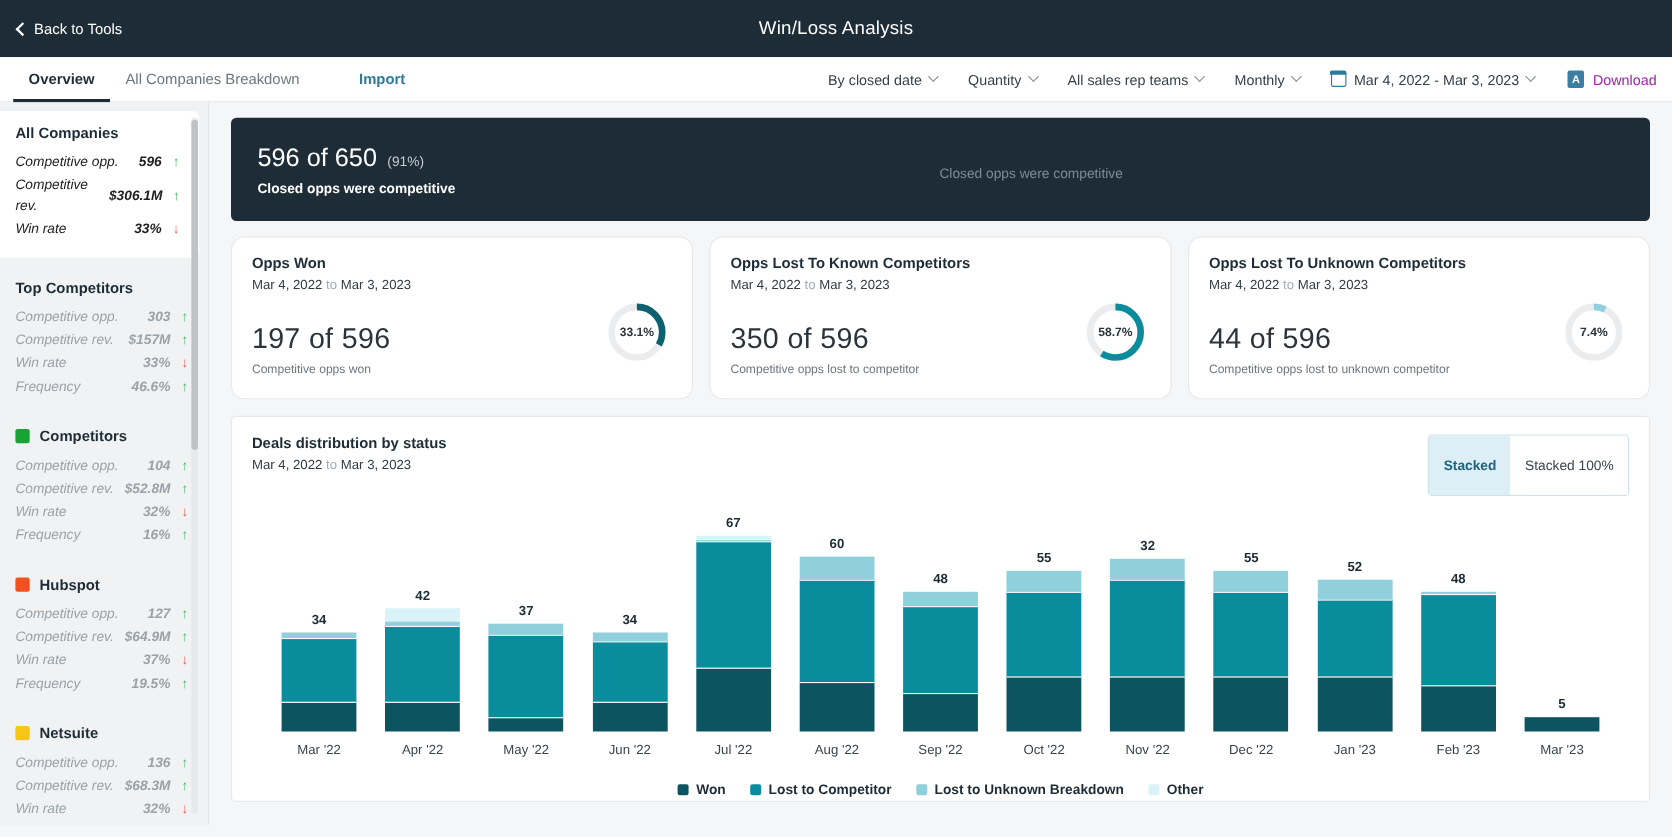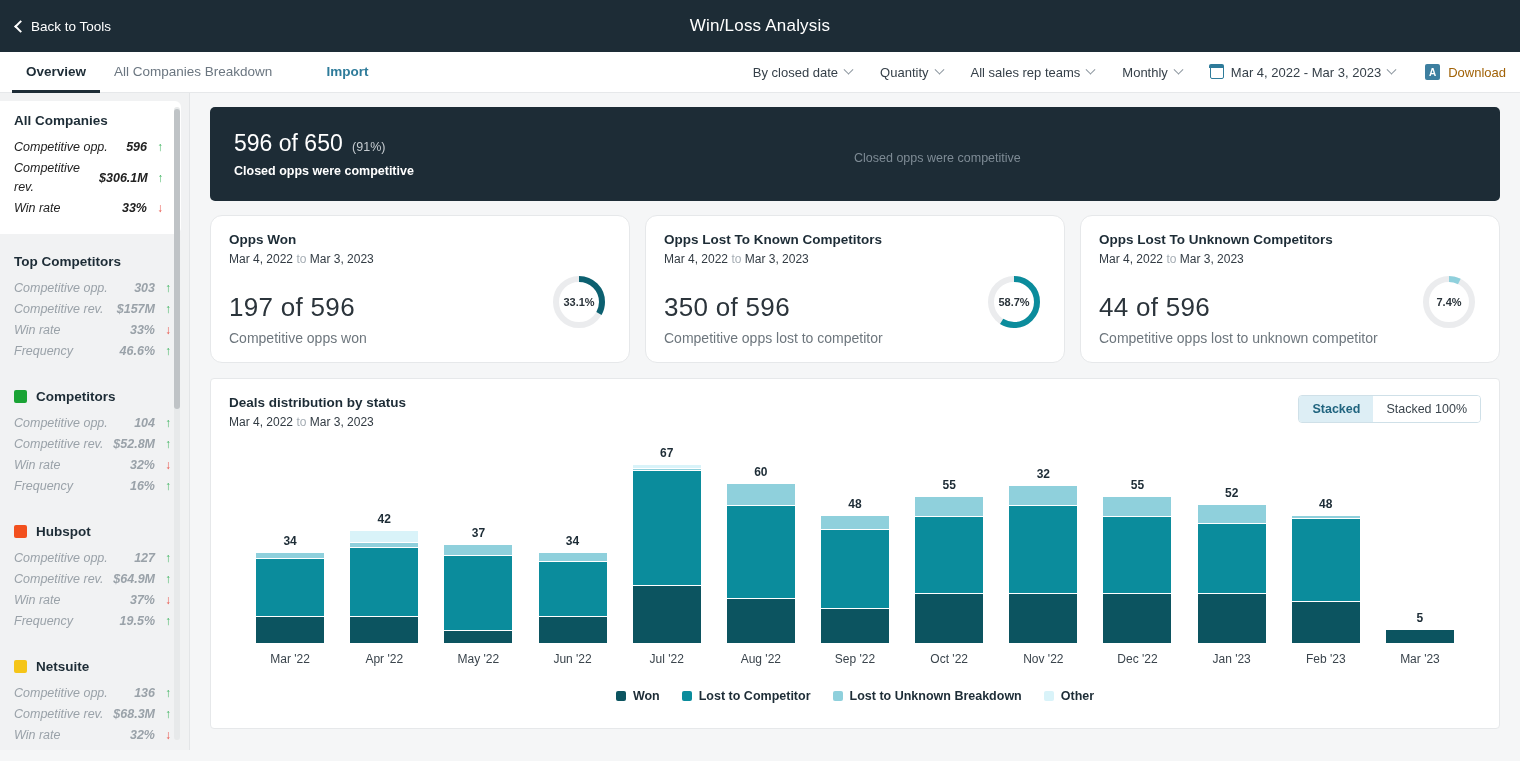--- a/index.html
+++ b/index.html
@@ -51,21 +51,21 @@
     white-space: nowrap;
   }
   .caret {
     width: 7px; height: 7px; border-right: 1.4px solid #8a949d;
     border-bottom: 1.4px solid #8a949d; transform: rotate(45deg) translate(-2px,-2px);
   }
   .cal-icon { width: 14px; height: 14px; border: 1.6px solid #2e7b9a; border-radius: 2px;
     position: relative; }
   .cal-icon::before { content:""; position:absolute; left:-1.6px; right:-1.6px; top:-1.6px;
     height: 4px; background: #2e7b9a; border-radius: 2px 2px 0 0;}
-  .download { display:flex; align-items:center; gap: 8px; color: #a16207;
+  .download { display:flex; align-items:center; gap: 8px; color: #a21caf;
     font-size: 13px; cursor: pointer; padding-left: 16px;}
   .pdf-icon { width: 15px; height: 16px; background: #3d7fa0; border-radius: 2px;
     position: relative; }
   .pdf-icon::after{ content:"A"; position:absolute; inset:0; color:#fff;
     font-size: 10px; font-weight:bold; display:flex; align-items:center; justify-content:center;}
 
   
   .body-wrap { display: flex; height: calc(761px - 104px); }
 
   
@@ -117,42 +117,42 @@
 
   .kpi-row { display: flex; gap: 15px; margin-top: 14px; }
   .kpi {
     flex: 1; background: #fff; border: 1px solid #e6e8ea; border-radius: 12px;
     padding: 16px 18px 18px 18px; position: relative; height: 148px;
   }
   .kpi-title { font-size: 13.5px; font-weight: bold; color: #1d2c36; }
   .kpi-dates { font-size: 12px; color: #323b43; margin-top: 5px; }
   .kpi-dates .to { color: #a5adb4; }
   .kpi-num { font-size: 26px; color: #2b343b; font-weight: 300; margin-top: 26px; letter-spacing: .3px;}
-  .kpi-cap { font-size: 14px; color: #6d767d; margin-top: 7px; }
+  .kpi-cap { font-size: 11px; color: #6d767d; margin-top: 7px; }
   .donut { position: absolute; right: 22px; top: 58px; width: 56px; height: 56px; }
   .donut-label {
     position: absolute; inset: 0; display: flex; align-items: center; justify-content: center;
     font-size: 11px; font-weight: bold; color: #2b343b;
   }
 
   
   .chart-card {
     background: #fff; border: 1px solid #e6e8ea; border-radius: 4px;
     margin-top: 15px; padding: 16px 18px 10px 18px; height: 351px; position: relative;
   }
   .chart-head { display: flex; align-items: flex-start; }
   .chart-title { font-size: 13.5px; font-weight: bold; color: #1d2c36; }
   .chart-dates { font-size: 12px; color: #323b43; margin-top: 5px; }
   .chart-dates .to { color: #a5adb4; }
   .seg-toggle {
     margin-left: auto; display: flex; border: 1px solid #cfe0e8; border-radius: 4px;
     overflow: hidden; font-size: 12.5px;
   }
   .seg {
-    padding: 6px 13px; cursor: pointer; background: #fff; color: #3a444c;
+    padding: 20px 13px; cursor: pointer; background: #fff; color: #3a444c;
   }
   .seg.active { background: #ddeef5; color: #20647f; font-weight: bold; }
 
   .plot { position: relative; height: 232px; margin-top: 14px; }
   .bars { display: flex; align-items: flex-end; height: 200px; padding: 0 14px; }
   .bcol { flex: 1; display: flex; flex-direction: column; align-items: center;
     justify-content: flex-end; height: 100%; position: relative; }
   .btotal { font-size: 12px; font-weight: bold; color: #1d2c36; margin-bottom: 5px; }
   .bstack { width: 68px; display: flex; flex-direction: column; }
   .seg-won { background: #0c5460; }

